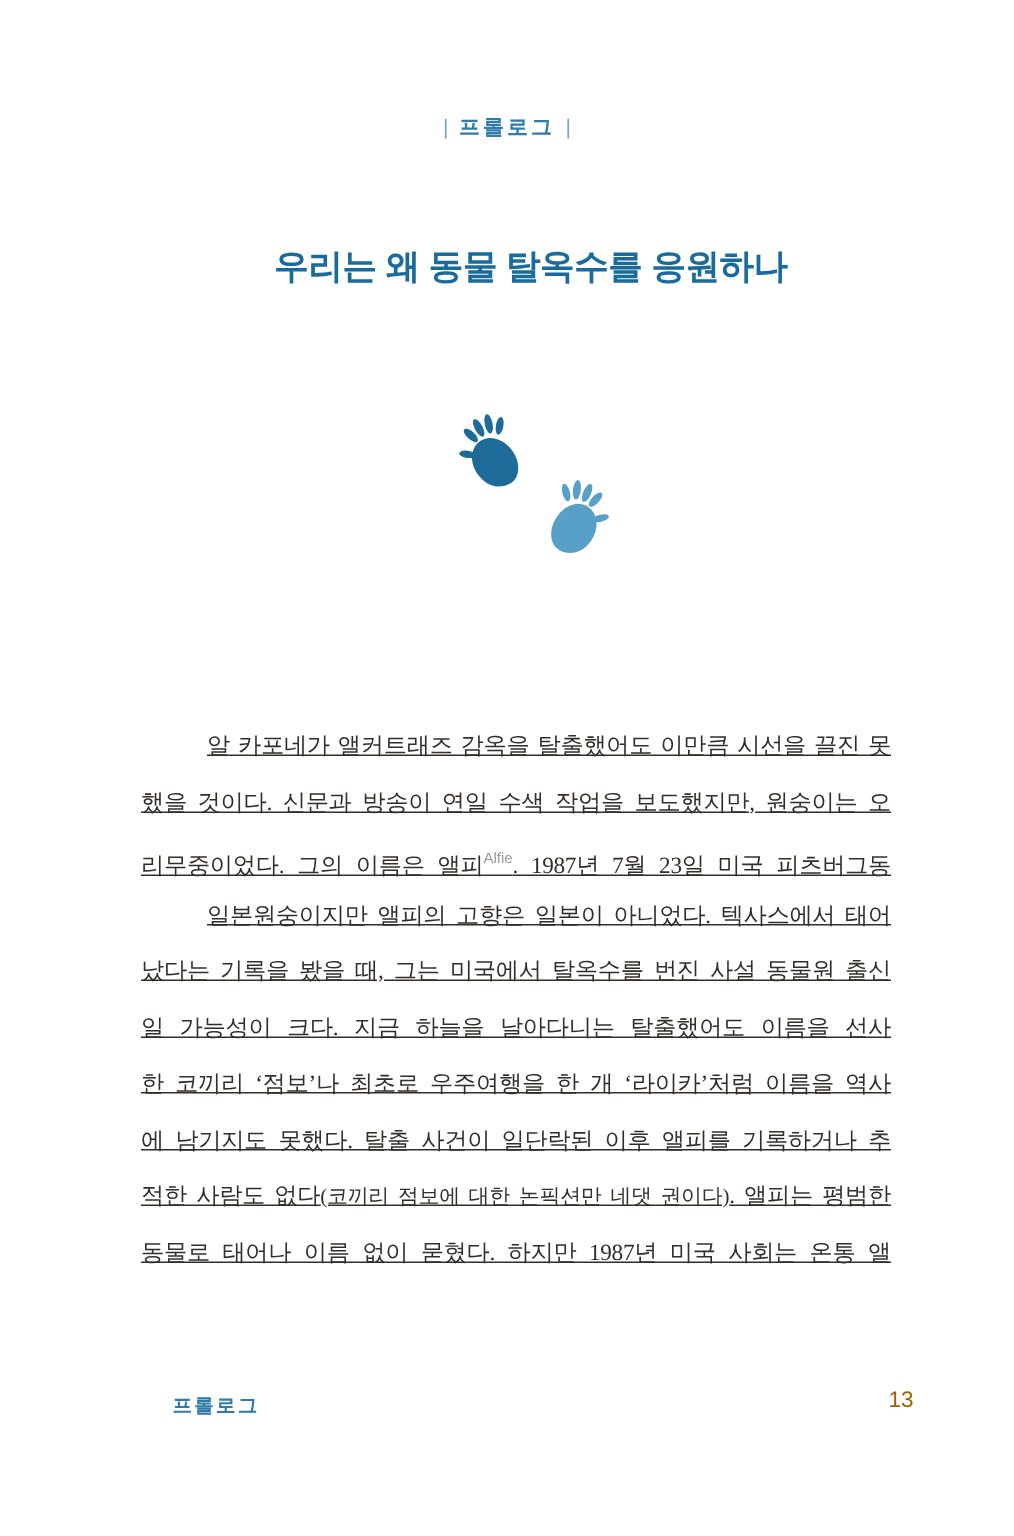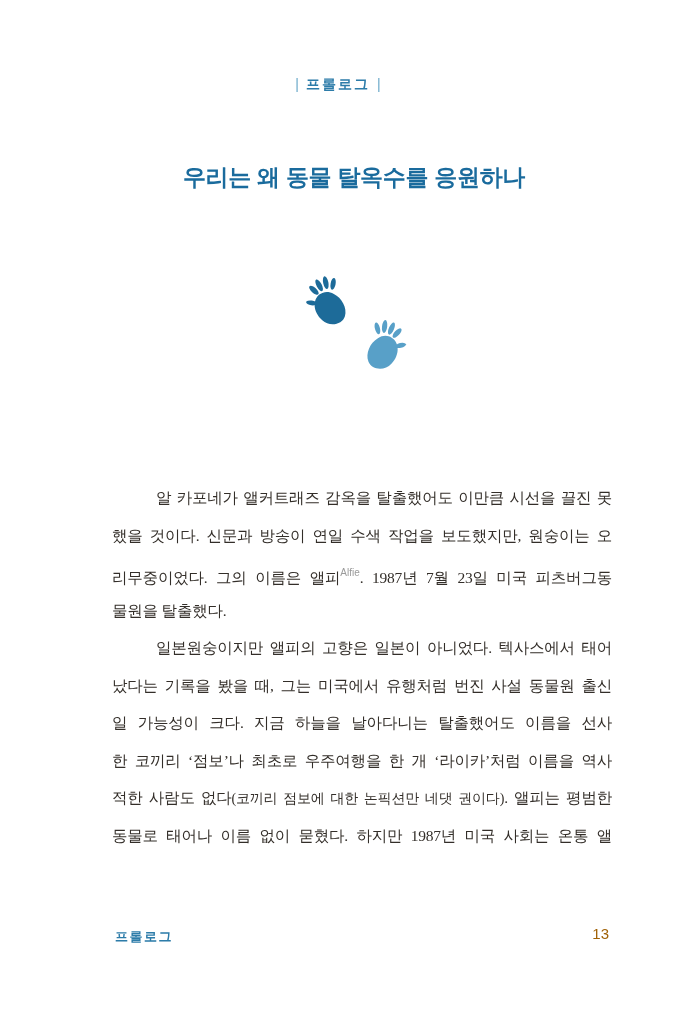--- a/index.html
+++ b/index.html
@@ -21,23 +21,24 @@
     position:absolute; top:146px; left:0; width:100%; margin:16px;
     text-align:center; font-family:"Liberation Sans", sans-serif;
     font-size:23px; font-weight:700; color:#1a6b9d; letter-spacing:-0.3px;
   }
 
   
   .footprints { position:absolute; top:272px; left:296px; width:120px; height:102px; }
 
   
   .body-text {
-    position:absolute; top:479px; left:112px; width:500px;
+    position:absolute; top:479px; left:94px; width:500px;
     color:#332e29; font-size:15.5px; line-height:37.5px;
     letter-spacing:-0.2px;
+    text-decoration:underline;
   }
   .bodyline {
     white-space:nowrap;
     text-align:justify; text-align-last:justify;
     height:37.5px; overflow:visible;
   }
   .bodyline.last { text-align-last:left; }
   .bodyline.indent { text-indent:44px; }
   .sup {
     font-size:10px; color:#9a9a9a; vertical-align:7px;
@@ -82,25 +83,25 @@
       </defs>
       <use href="#hand" fill="#1d6b99" transform="translate(12,4) rotate(-10 20 25)"></use>
       <use href="#hand" fill="#58a0c8" transform="translate(108,48) scale(-1,1) rotate(-5 20 25)"></use>
     </svg>
   </div>
 
   <div class="body-text">
       <div class="bodyline indent"><span>알 카포네가 앨커트래즈 감옥을 탈출했어도 이만큼 시선을 끌진 못</span></div>
       <div class="bodyline"><span>했을 것이다. 신문과 방송이 연일 수색 작업을 보도했지만, 원숭이는 오</span></div>
       <div class="bodyline"><span>리무중이었다. 그의 이름은 앨피</span><span class="sup">Alfie</span><span>. 1987년 7월 23일 미국 피츠버그동</span></div>
-      <div class="bodyline last"><span>물원을 탈출했다.</span></div>
       <div class="bodyline indent"><span>일본원숭이지만 앨피의 고향은 일본이 아니었다. 텍사스에서 태어</span></div>
-      <div class="bodyline"><span>났다는 기록을 봤을 때, 그는 미국에서 유행처럼 번진 사설 동물원 출신</span></div>
+      <div class="bodyline"><span>났다는 기록을 봤을 때, 그는 미국에서 탈옥수를 번진 사설 동물원 출신</span></div>
       <div class="bodyline"><span>일 가능성이 크다. 지금 하늘을 날아다니는 탈출했어도 이름을 선사</span></div>
       <div class="bodyline"><span>한 코끼리 ‘점보’나 최초로 우주여행을 한 개 ‘라이카’처럼 이름을 역사</span></div>
+      <div class="bodyline"><span>에 남기지도 못했다. 탈출 사건이 일단락된 이후 앨피를 기록하거나 추</span></div>
       <div class="bodyline"><span>적한 사람도 없다</span><span class="small">(코끼리 점보에 대한 논픽션만 네댓 권이다)</span><span>. 앨피는 평범한</span></div>
       <div class="bodyline"><span>동물로 태어나 이름 없이 묻혔다. 하지만 1987년 미국 사회는 온통 앨</span></div>
     </div>
 
   <div class="footer-label">프롤로그</div>
   <div class="page-number">13</div>
 
 </div>
 
 </body></html>

